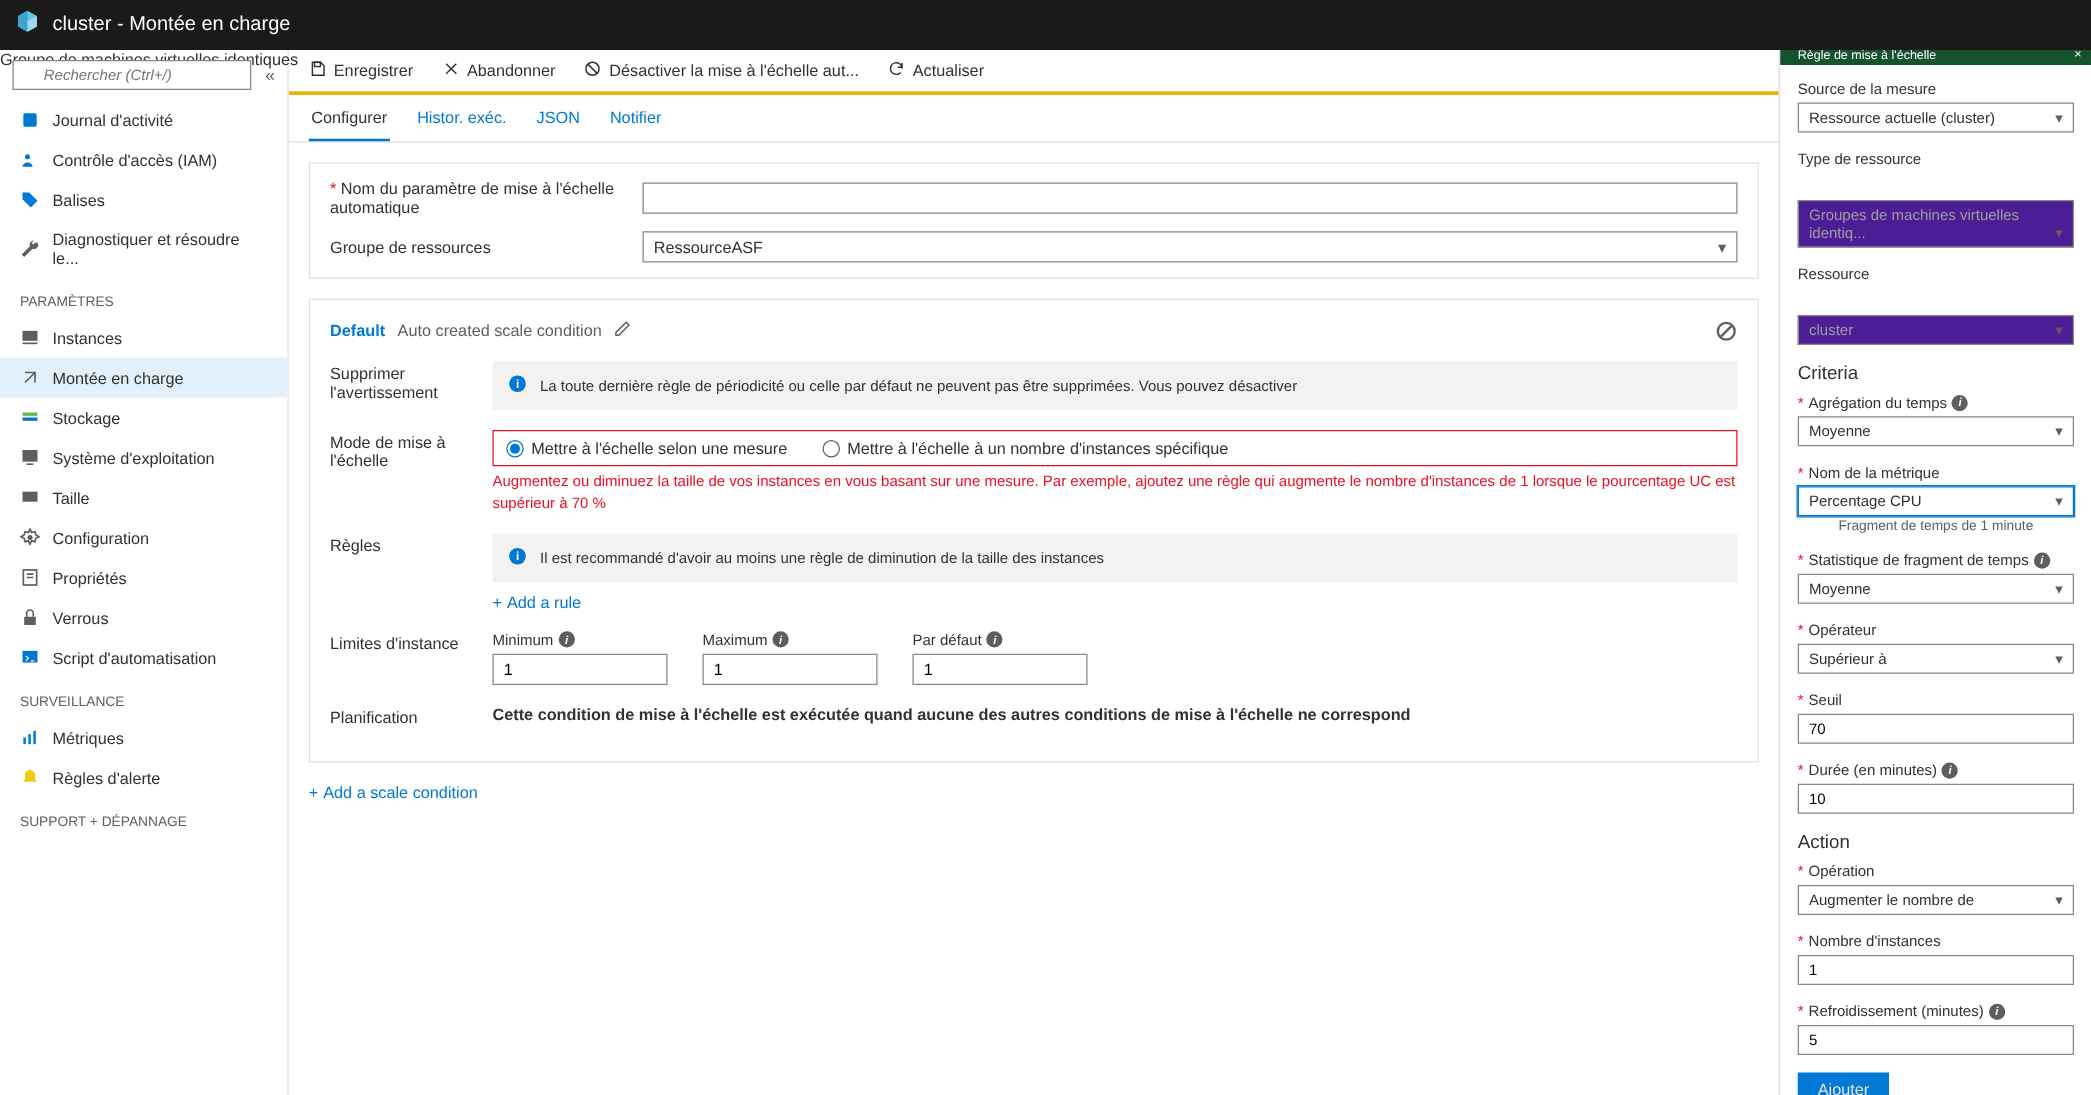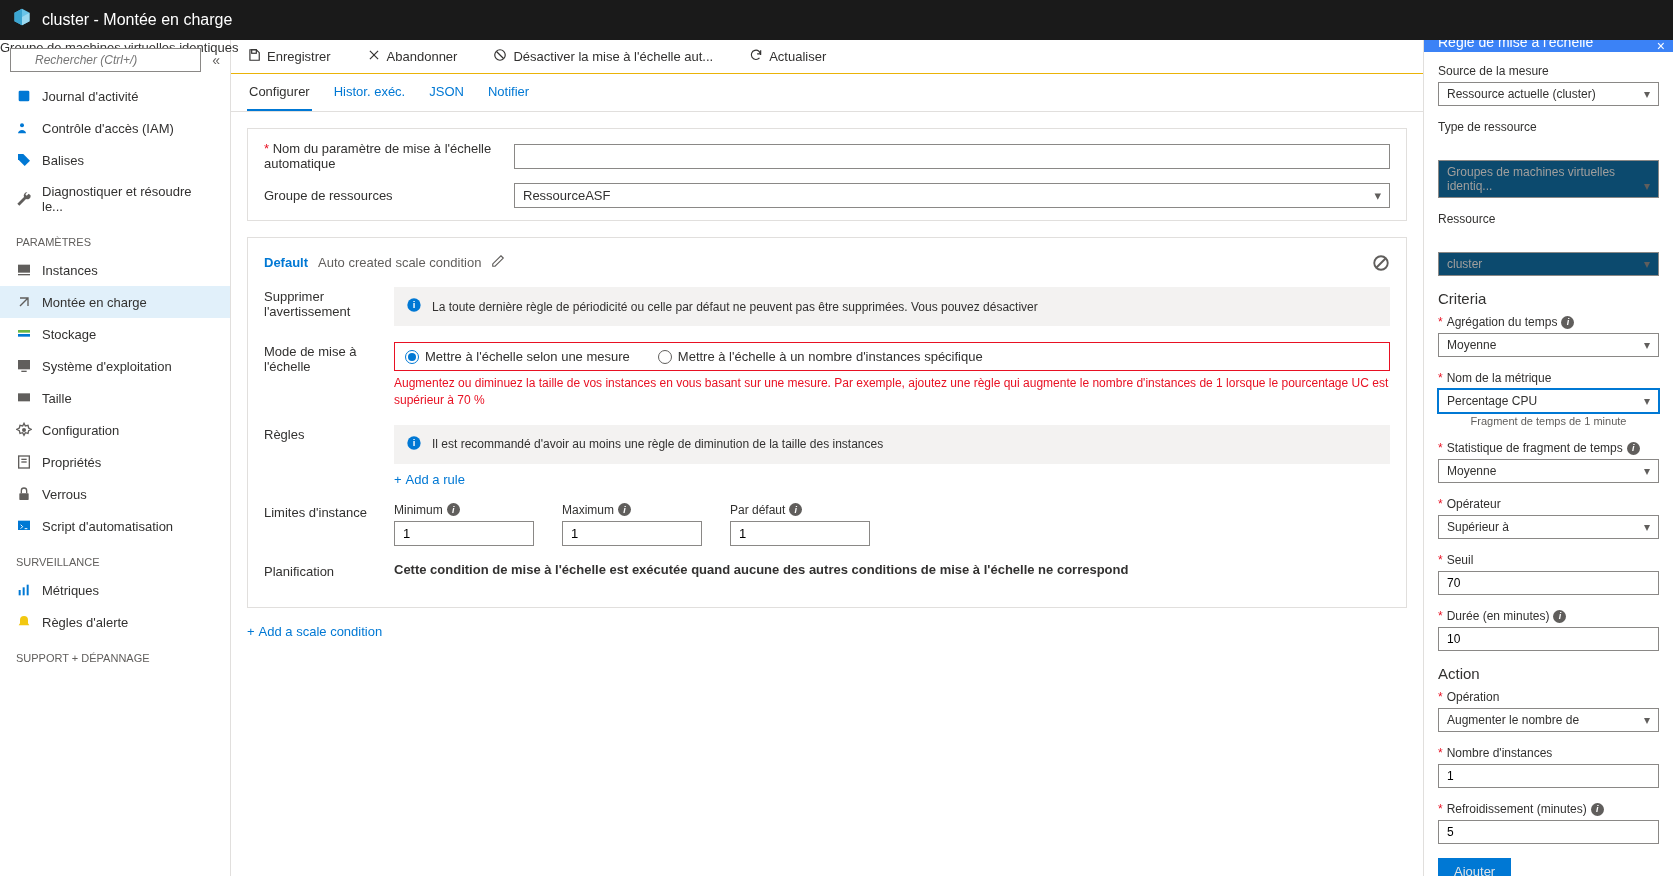--- a/index.html
+++ b/index.html
@@ -20,21 +20,21 @@
 .collapse-btn { cursor: pointer; color: #605e5c; font-size: 14px; }
 
 .nav { flex: 1; overflow-y: auto; }
 .nav-item { display: flex; align-items: center; padding: 8px 16px; cursor: pointer; gap: 10px; color: #323130; }
 .nav-item.active { background: #e1f0fa; }
 .nav-item .nicon { width: 16px; height: 16px; display: inline-flex; align-items: center; justify-content: center; color: #605e5c; }
 .nav-section { padding: 14px 16px 6px; font-size: 11px; color: #605e5c; text-transform: uppercase; }
 
 .main { flex: 1; display: flex; flex-direction: column; overflow: hidden; }
 
-.toolbar { display: flex; align-items: center; padding: 8px 16px; gap: 36px; border-bottom: 1px solid #eab308; }
+.toolbar { display: flex; align-items: center; padding: 8px 16px; gap: 23px; border-bottom: 3px solid #eab308; }
 .tool-btn { display: flex; align-items: center; gap: 6px; cursor: pointer; color: #323130; font-size: 13px; }
 .tool-btn .ticon { color: #323130; }
 
 .tabs { display: flex; gap: 20px; padding: 0 16px; border-bottom: 1px solid #e1dfdd; }
 .tab { padding: 10px 2px; cursor: pointer; font-size: 13px; color: #0078d4; }
 .tab.active { color: #323130; border-bottom: 2px solid #0078d4; font-weight: 400; }
 
 .content { flex: 1; overflow-y: auto; padding: 16px; }
 
 .form-box { border: 1px solid #e1dfdd; padding: 12px 16px; margin-bottom: 16px; }
@@ -73,31 +73,31 @@
 .limits { display: flex; gap: 28px; }
 .limit-col { display: flex; flex-direction: column; gap: 4px; }
 .limit-label { font-size: 12px; display: flex; align-items: center; gap: 4px; }
 .limit-input { width: 140px; padding: 4px 8px; border: 1px solid #8a8886; font-size: 13px; }
 
 .plan-text { font-weight: 600; font-size: 13px; }
 
 .add-scale-cond { color: #0078d4; cursor: pointer; margin-top: 16px; display: inline-flex; align-items: center; gap: 4px; }
 
 .right-panel { width: 250px; border-left: 1px solid #e1dfdd; padding: 0 14px 14px; overflow-y: auto; position: relative;}
-.rp-header { background: #3b82f6; color: #fff; padding: 0 14px; margin: 0 -14px 12px; height: 12px; font-size: 14px; position: relative; overflow: hidden; }
+.rp-header { background: #14532d; color: #fff; padding: 0 14px; margin: 0 -14px 12px; height: 12px; font-size: 10px; position: relative; overflow: hidden; }
 .rp-header-text { position: absolute; bottom: 2px; left: 14px; }
 .rp-close { position: absolute; right: 8px; top: -2px; cursor: pointer; color: #fff; }
 
 .rp-section { margin-bottom: 14px; }
 .rp-label { font-size: 12px; color: #323130; margin-bottom: 4px; display: flex; align-items: center; gap: 4px; }
 .rp-label .req { color: #e81123; }
 .rp-select, .rp-input { width: 100%; padding: 4px 8px; border: 1px solid #8a8886; font-size: 12px; background: #fff; }
 .rp-select { position: relative; cursor: pointer; }
 .rp-select::after { content: '▾'; position: absolute; right: 8px; color: #605e5c; }
-.rp-select.disabled { background: #0c4a6e; color: #a19f9d; margin-top: 26px; }
+.rp-select.disabled { background: #4c1d95; color: #a19f9d; margin-top: 26px; }
 .rp-select.highlight { border: 1px solid #0078d4; box-shadow: 0 0 0 1px #0078d4; }
 .rp-hint { font-size: 11px; color: #605e5c; text-align: center; margin-top: 2px; }
 .rp-h2 { font-size: 15px; margin-bottom: 8px; color: #323130; }
 .rp-btn { background: #0078d4; color: #e5e5e5; border: none; padding: 6px 16px; cursor: pointer; font-size: 13px; }
 
 .info-dot { width: 13px; height: 13px; border-radius: 50%; background: #605e5c; color: #fff; display: inline-flex; align-items: center; justify-content: center; font-size: 9px; font-weight: bold; font-style: italic; }
 </style>
 </head>
 <body>
 

